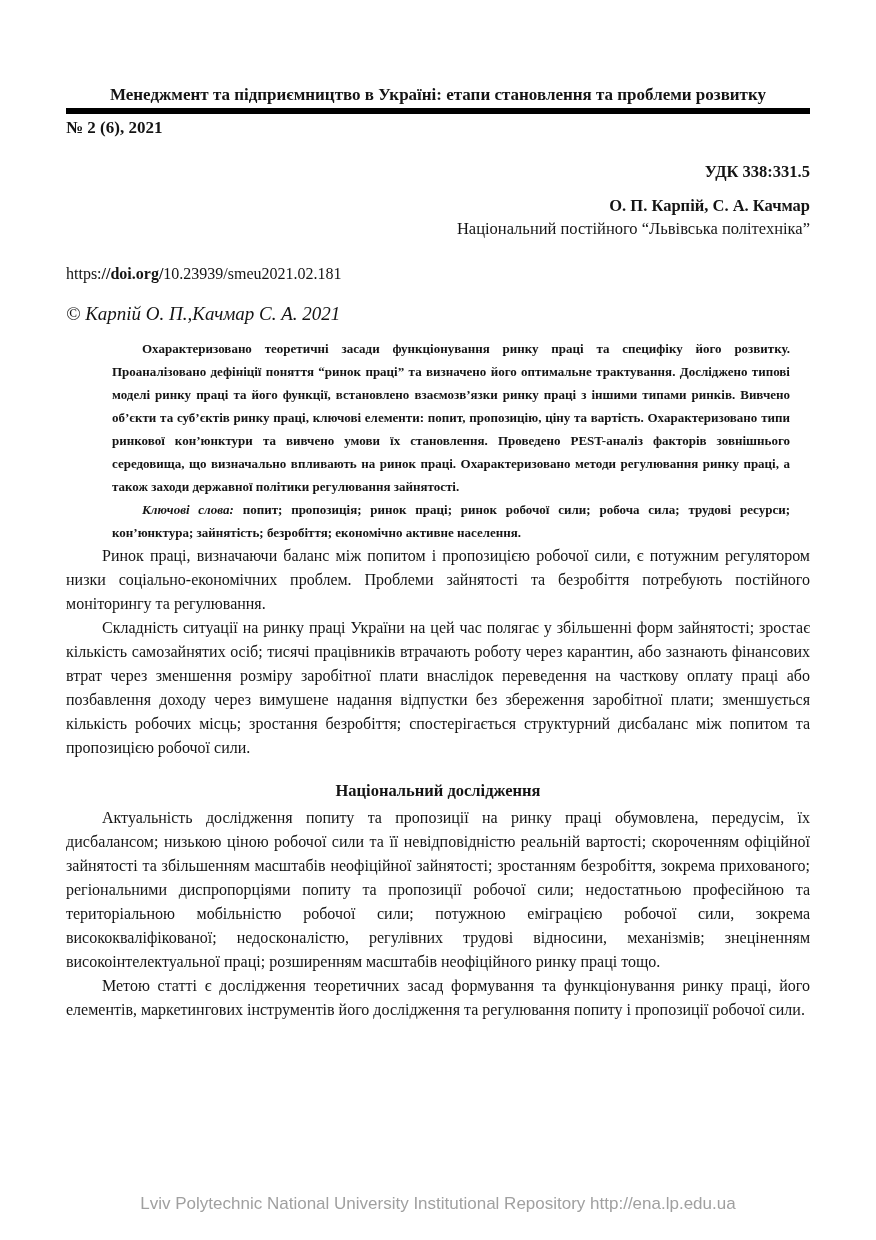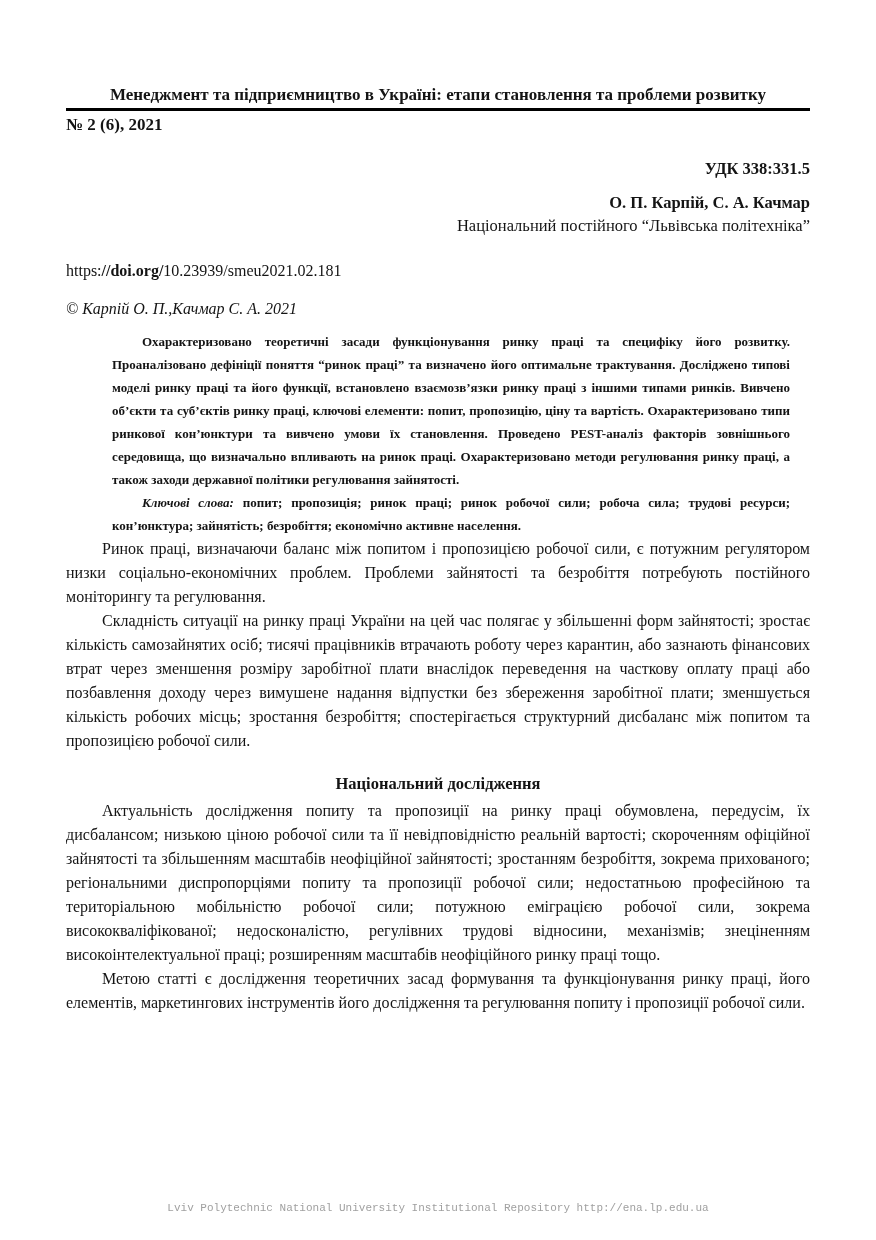--- a/index.html
+++ b/index.html
@@ -15,21 +15,21 @@
     color: #141414;
     overflow: hidden;
   }
   
   .jh-title {
     font-weight: bold;
     font-size: 17px;
     line-height: 21px;
     text-align: center;
     padding-bottom: 3px;
-    border-bottom: 3px solid #000000;
+    border-bottom: 6px solid #000000;
   }
   .jh-issue {
     font-weight: bold;
     font-size: 17px;
     line-height: 20px;
     padding-top: 4px;
     text-align: left;
   }
   
   .udc {
@@ -57,21 +57,21 @@
     line-height: 27px;
   }
   .doi {
     margin-top: 26px;
     font-size: 16px;
   }
   .doi .b { font-weight: bold; }
   .copyright {
     margin-top: 20px;
     font-style: italic;
-    font-size: 16px;
+    font-size: 19px;
   }
   
   .abstract {
     margin: 12px 20px 0 46px;
     font-weight: bold;
     font-size: 13px;
     line-height: 23px;
     text-align: justify;
   }
   .abstract p { margin: 0; text-indent: 30px; }
@@ -92,22 +92,22 @@
     text-indent: 36px;
   }
   
   .footer {
     position: absolute;
     left: 0;
     right: 0;
     bottom: 26px;
     text-align: center;
     color: #a0a0a0;
-    font-family: Liberation Mono, monospace;
-    font-size: 11px;
+    font-family: Liberation Sans, sans-serif;
+    font-size: 17px;
   }
 </style>
 </head>
 <body>
 
 <div class="page">
 
   <div class="journal-header">
     <div class="jh-title">Менеджмент та підприємництво в Україні: етапи становлення та проблеми розвитку</div>
     <div class="jh-issue">№ 2 (6), 2021</div>

